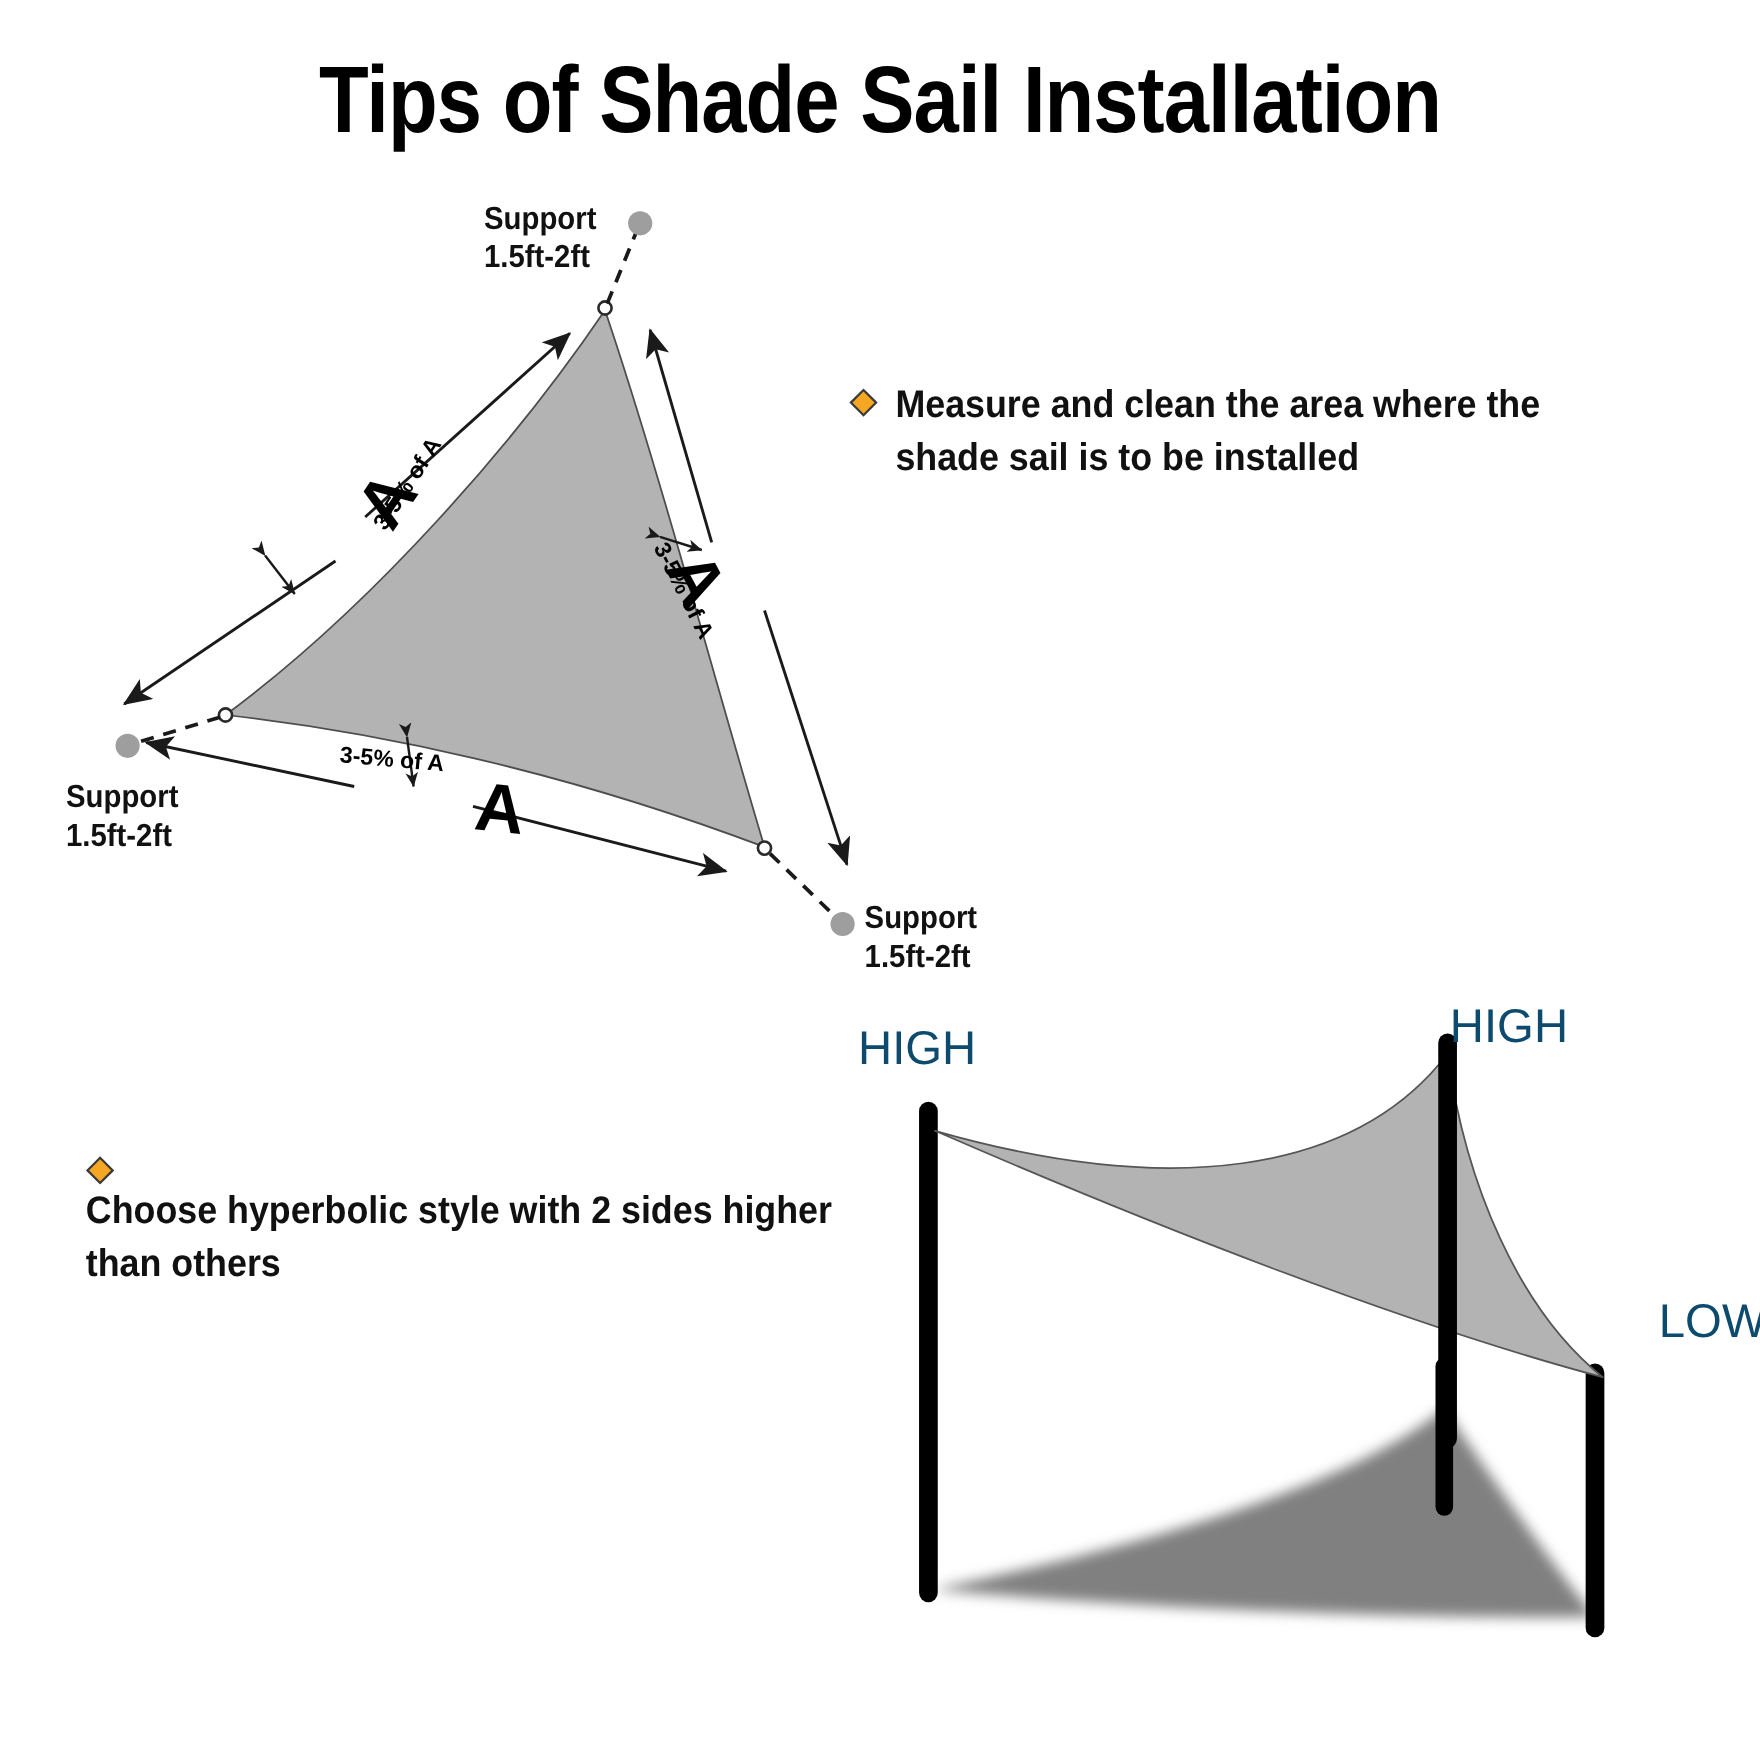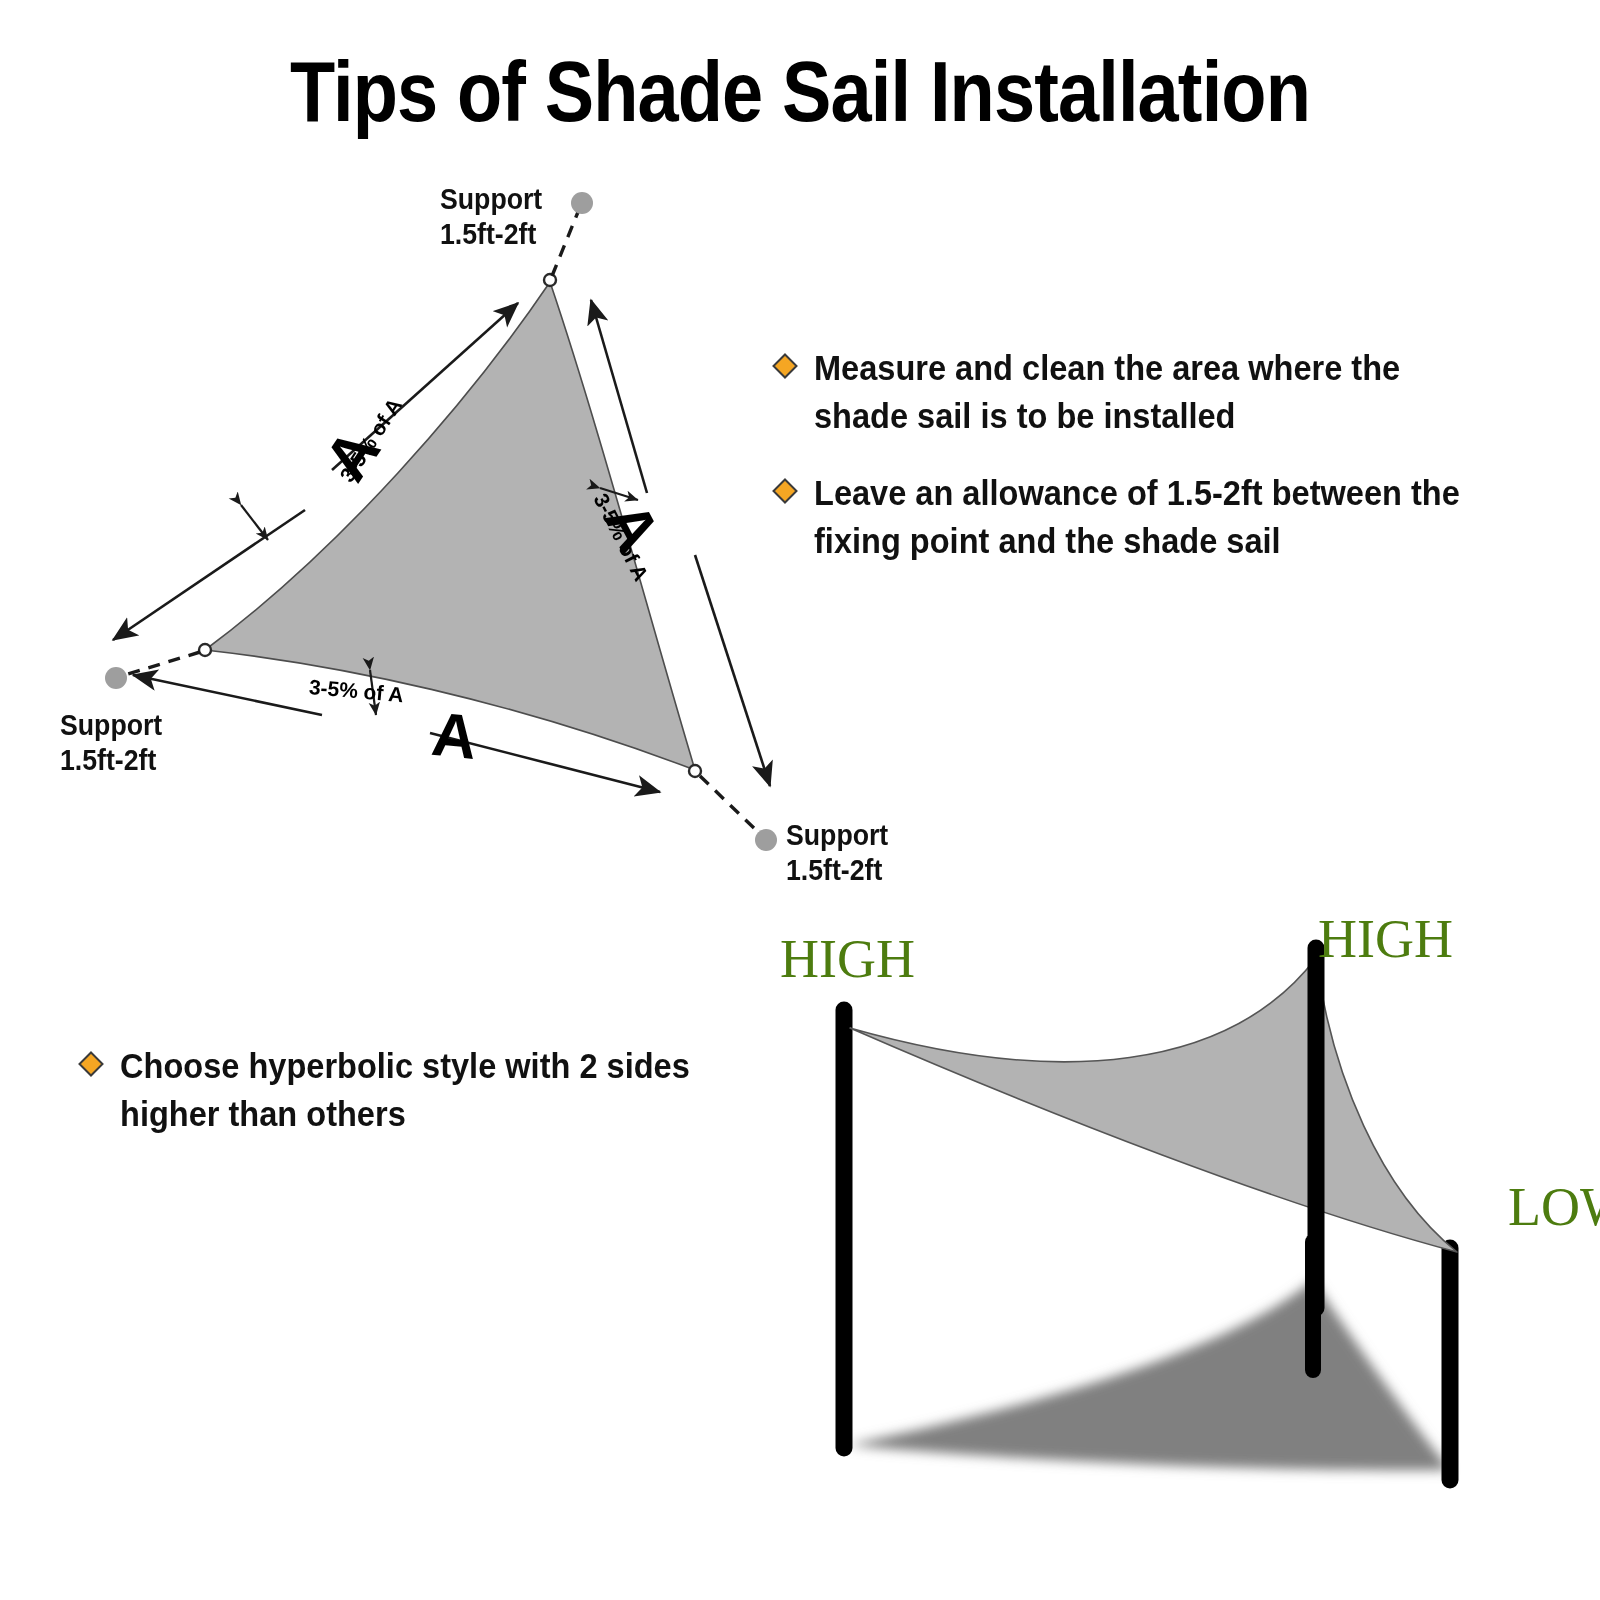--- a/index.html
+++ b/index.html
@@ -63,21 +63,21 @@
     color: #111111;
     transform: scaleX(0.93);
     transform-origin: left top;
   }
 
   #bullets-top { top: 332px; left: 772px; width: 760px; }
   #bullets-top .bullet-row { margin-bottom: 28px; margin-top: 12px; }
   #bullets-top .bullet-text { width: 780px; }
 
   #bullets-bottom { top: 1042px; left: 78px; width: 720px; }
-  #bullets-bottom .bullet-row { margin-bottom: 40px; }
+  #bullets-bottom .bullet-row { margin-bottom: 40px; flex-direction: column; }
   #bullets-bottom .bullet-text { width: 740px; }
 
   
   .support-label {
     position: absolute;
     font-family: "Liberation Sans", sans-serif;
     font-weight: bold;
     font-size: 29px;
     line-height: 1.22;
     color: #111111;
@@ -110,24 +110,24 @@
     white-space: nowrap;
     line-height: 1;
   }
   #pct-left  { left: 336px; top: 474px; transform: rotate(-57deg); transform-origin: left top; }
   #pct-right { left: 609px; top: 490px; transform: rotate(63deg);  transform-origin: left top; }
   #pct-bot   { left: 310px; top: 676px; transform: rotate(5deg);   transform-origin: left top; }
 
   
   .hl-label {
     position: absolute;
-    font-family: Liberation Serif, serif;
-    font-size: 54px;
+    font-family: Liberation Sans, sans-serif;
+    font-size: 43px;
     font-weight: normal;
-    color: #4d7c0f;
+    color: #0c4a6e;
     line-height: 1;
     letter-spacing: 0px;
   }
   #label-high-left  { left: 780px;  top: 932px; }
   #label-high-right { left: 1318px; top: 912px; }
   #label-low        { left: 1508px; top: 1180px; }
 </style>
 </head>
 <body>
 
@@ -193,26 +193,20 @@
 
 <div class="bullet-list" id="bullets-top">
 
   <div class="bullet-row">
     <svg class="diamond-icon" viewBox="0 0 26 26" xmlns="http://www.w3.org/2000/svg">
       <polygon points="13,1.5 24.5,13 13,24.5 1.5,13" fill="#F5A623" stroke="#3A3A3A" stroke-width="2"></polygon>
     </svg>
     <div class="bullet-text">Measure and clean the area where the shade sail is to be installed</div>
   </div>
 
-  <div class="bullet-row">
-    <svg class="diamond-icon" viewBox="0 0 26 26" xmlns="http://www.w3.org/2000/svg">
-      <polygon points="13,1.5 24.5,13 13,24.5 1.5,13" fill="#F5A623" stroke="#3A3A3A" stroke-width="2"></polygon>
-    </svg>
-    <div class="bullet-text">Leave an allowance of 1.5-2ft between the fixing point and the shade sail</div>
-  </div>
 
 
 </div>
 
 <div class="bullet-list" id="bullets-bottom">
 
   <div class="bullet-row">
     <svg class="diamond-icon" viewBox="0 0 26 26" xmlns="http://www.w3.org/2000/svg">
       <polygon points="13,1.5 24.5,13 13,24.5 1.5,13" fill="#F5A623" stroke="#3A3A3A" stroke-width="2"></polygon>
     </svg>

